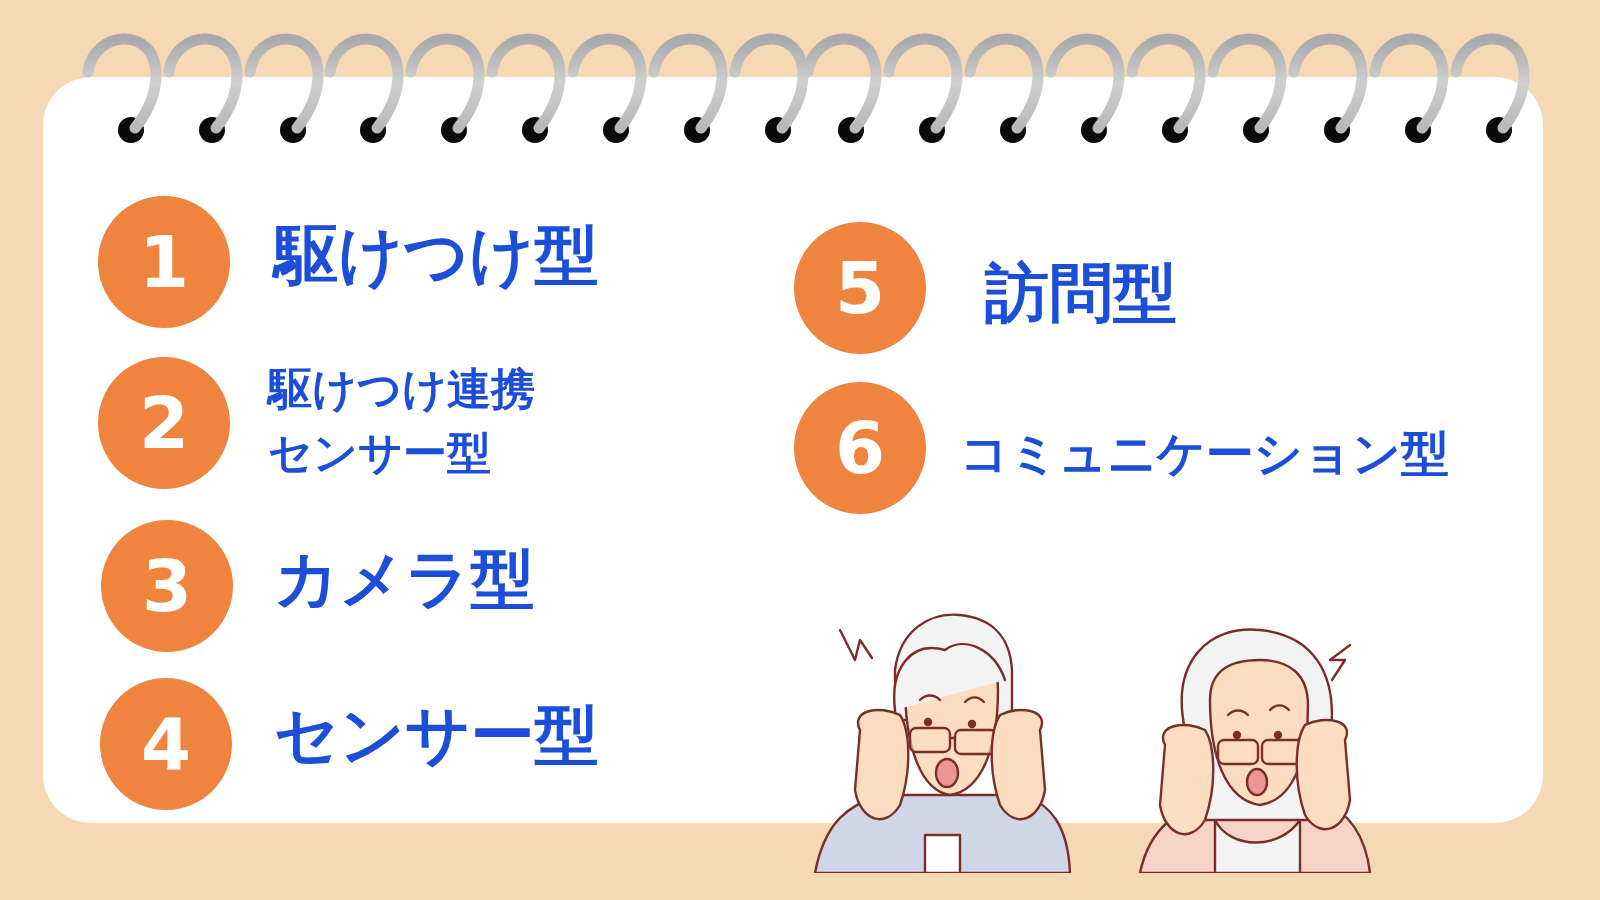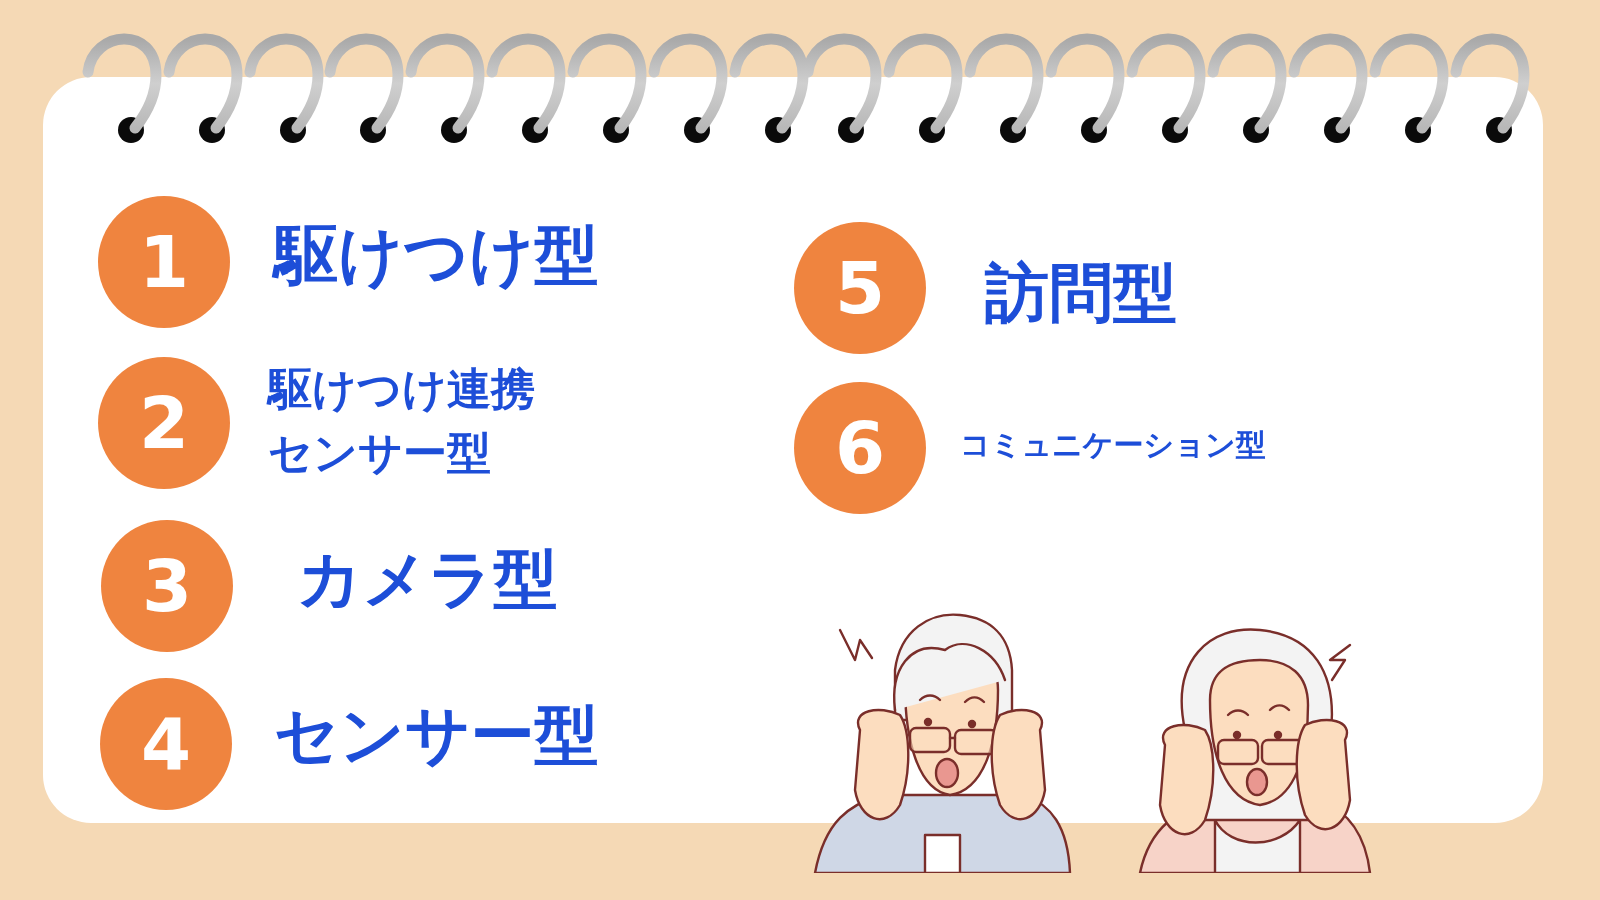--- a/index.html
+++ b/index.html
@@ -20,21 +20,21 @@
     background: #EF843F; color: #FFFFFF;
     display: flex; align-items: center; justify-content: center;
     font-family: "DejaVu Sans", sans-serif; font-weight: bold; font-size: 72px;
   }
   .label {
     position: absolute; color: #1d4ed8; font-weight: bold; white-space: nowrap;
     font-family: Liberation Serif, serif;
   }
   .l-big { font-size: 64px; line-height: 1; }
   .l-mid { font-size: 44px; line-height: 64px; }
-  .l-six { font-size: 30px; line-height: 1; }
+  .l-six { font-size: 48px; line-height: 1; }
   .illustration { position: absolute; left: 800px; top: 590px; width: 600px; height: 283px; overflow: hidden; }
 </style>
 </head>
 <body>
 
 <div class="notebook"></div>
 
 <svg class="rings" viewBox="0 0 1600 160" width="1600" height="160">
   <defs>
     <linearGradient id="ringGrad" x1="0" y1="0" x2="0" y2="1">
@@ -128,21 +128,21 @@
     <span>2</span>
   </div>
 <div class="label l-mid" style="left:268px; top:358px;">
   <div>駆けつけ連携</div>
   <div>センサー型</div>
 </div>
 
 <div class="circle" style="left:101px; top:520px;">
     <span>3</span>
   </div>
-<div class="label l-big" style="left:274px; top:548px;margin-left:23px;">カメラ型</div>
+<div class="label l-big" style="left:274px; top:548px;">カメラ型</div>
 
 <div class="circle" style="left:100px; top:678px;">
     <span>4</span>
   </div>
 <div class="label l-big" style="left:274px; top:704px;">センサー型</div>
 
 <div class="circle" style="left:794px; top:222px;">
     <span>5</span>
   </div>
 <div class="label l-big" style="left:985px; top:262px;">訪問型</div>

